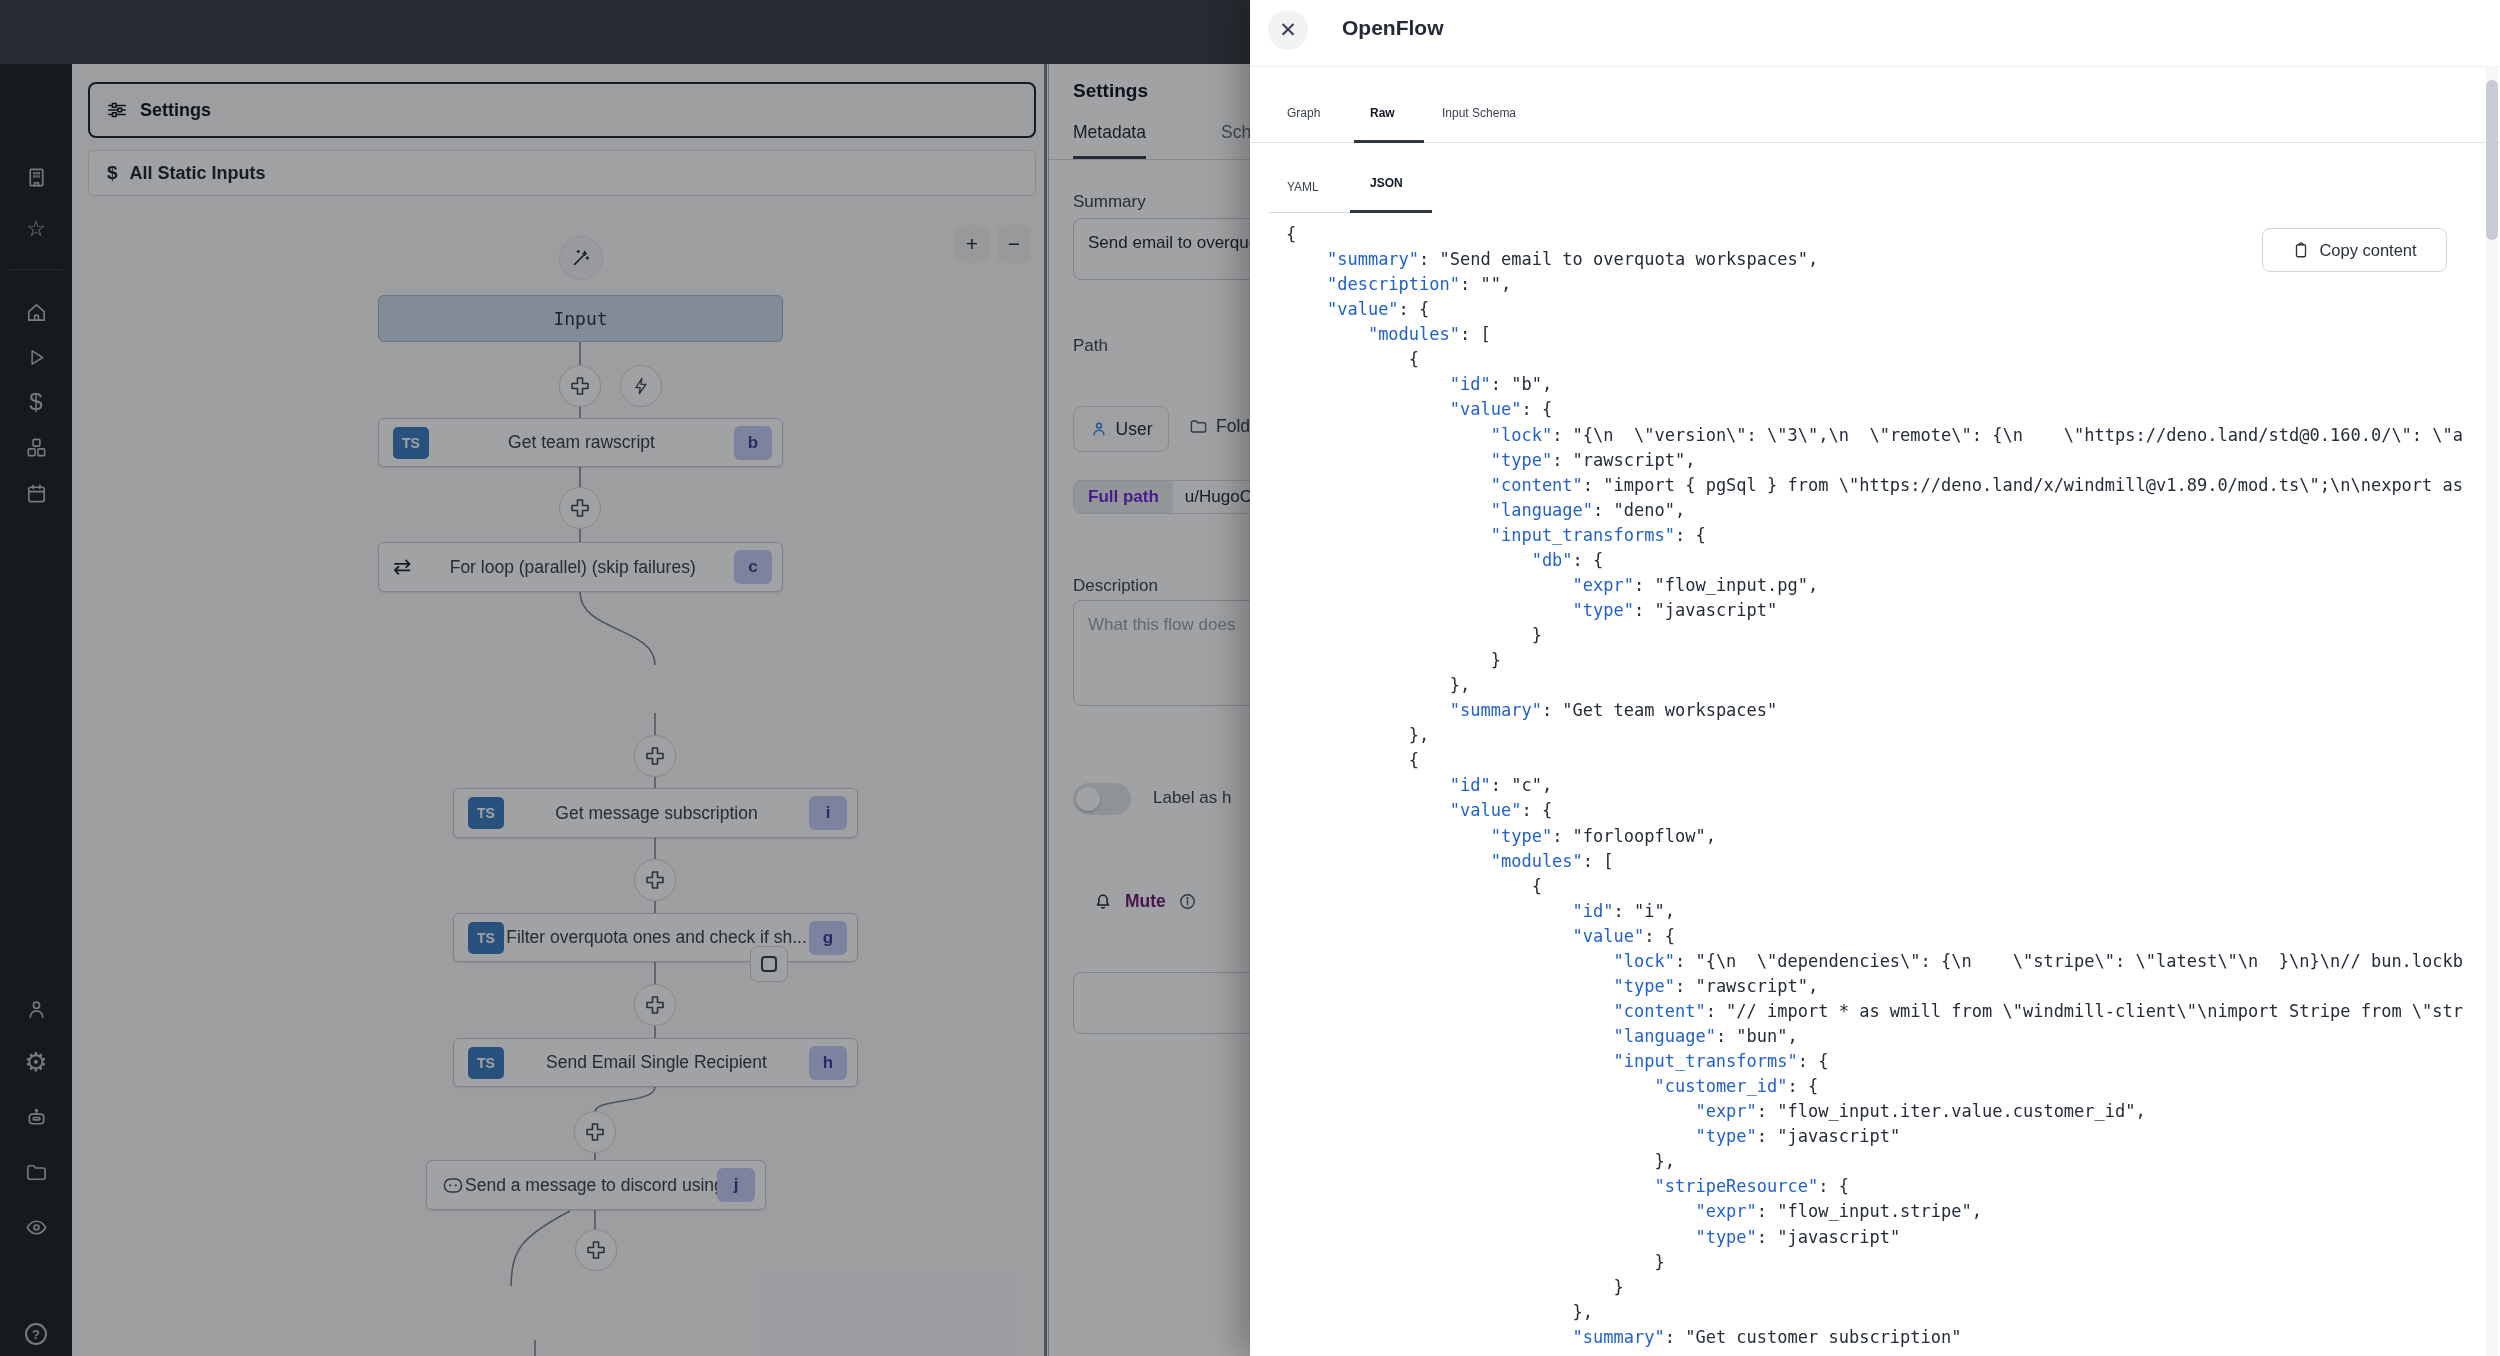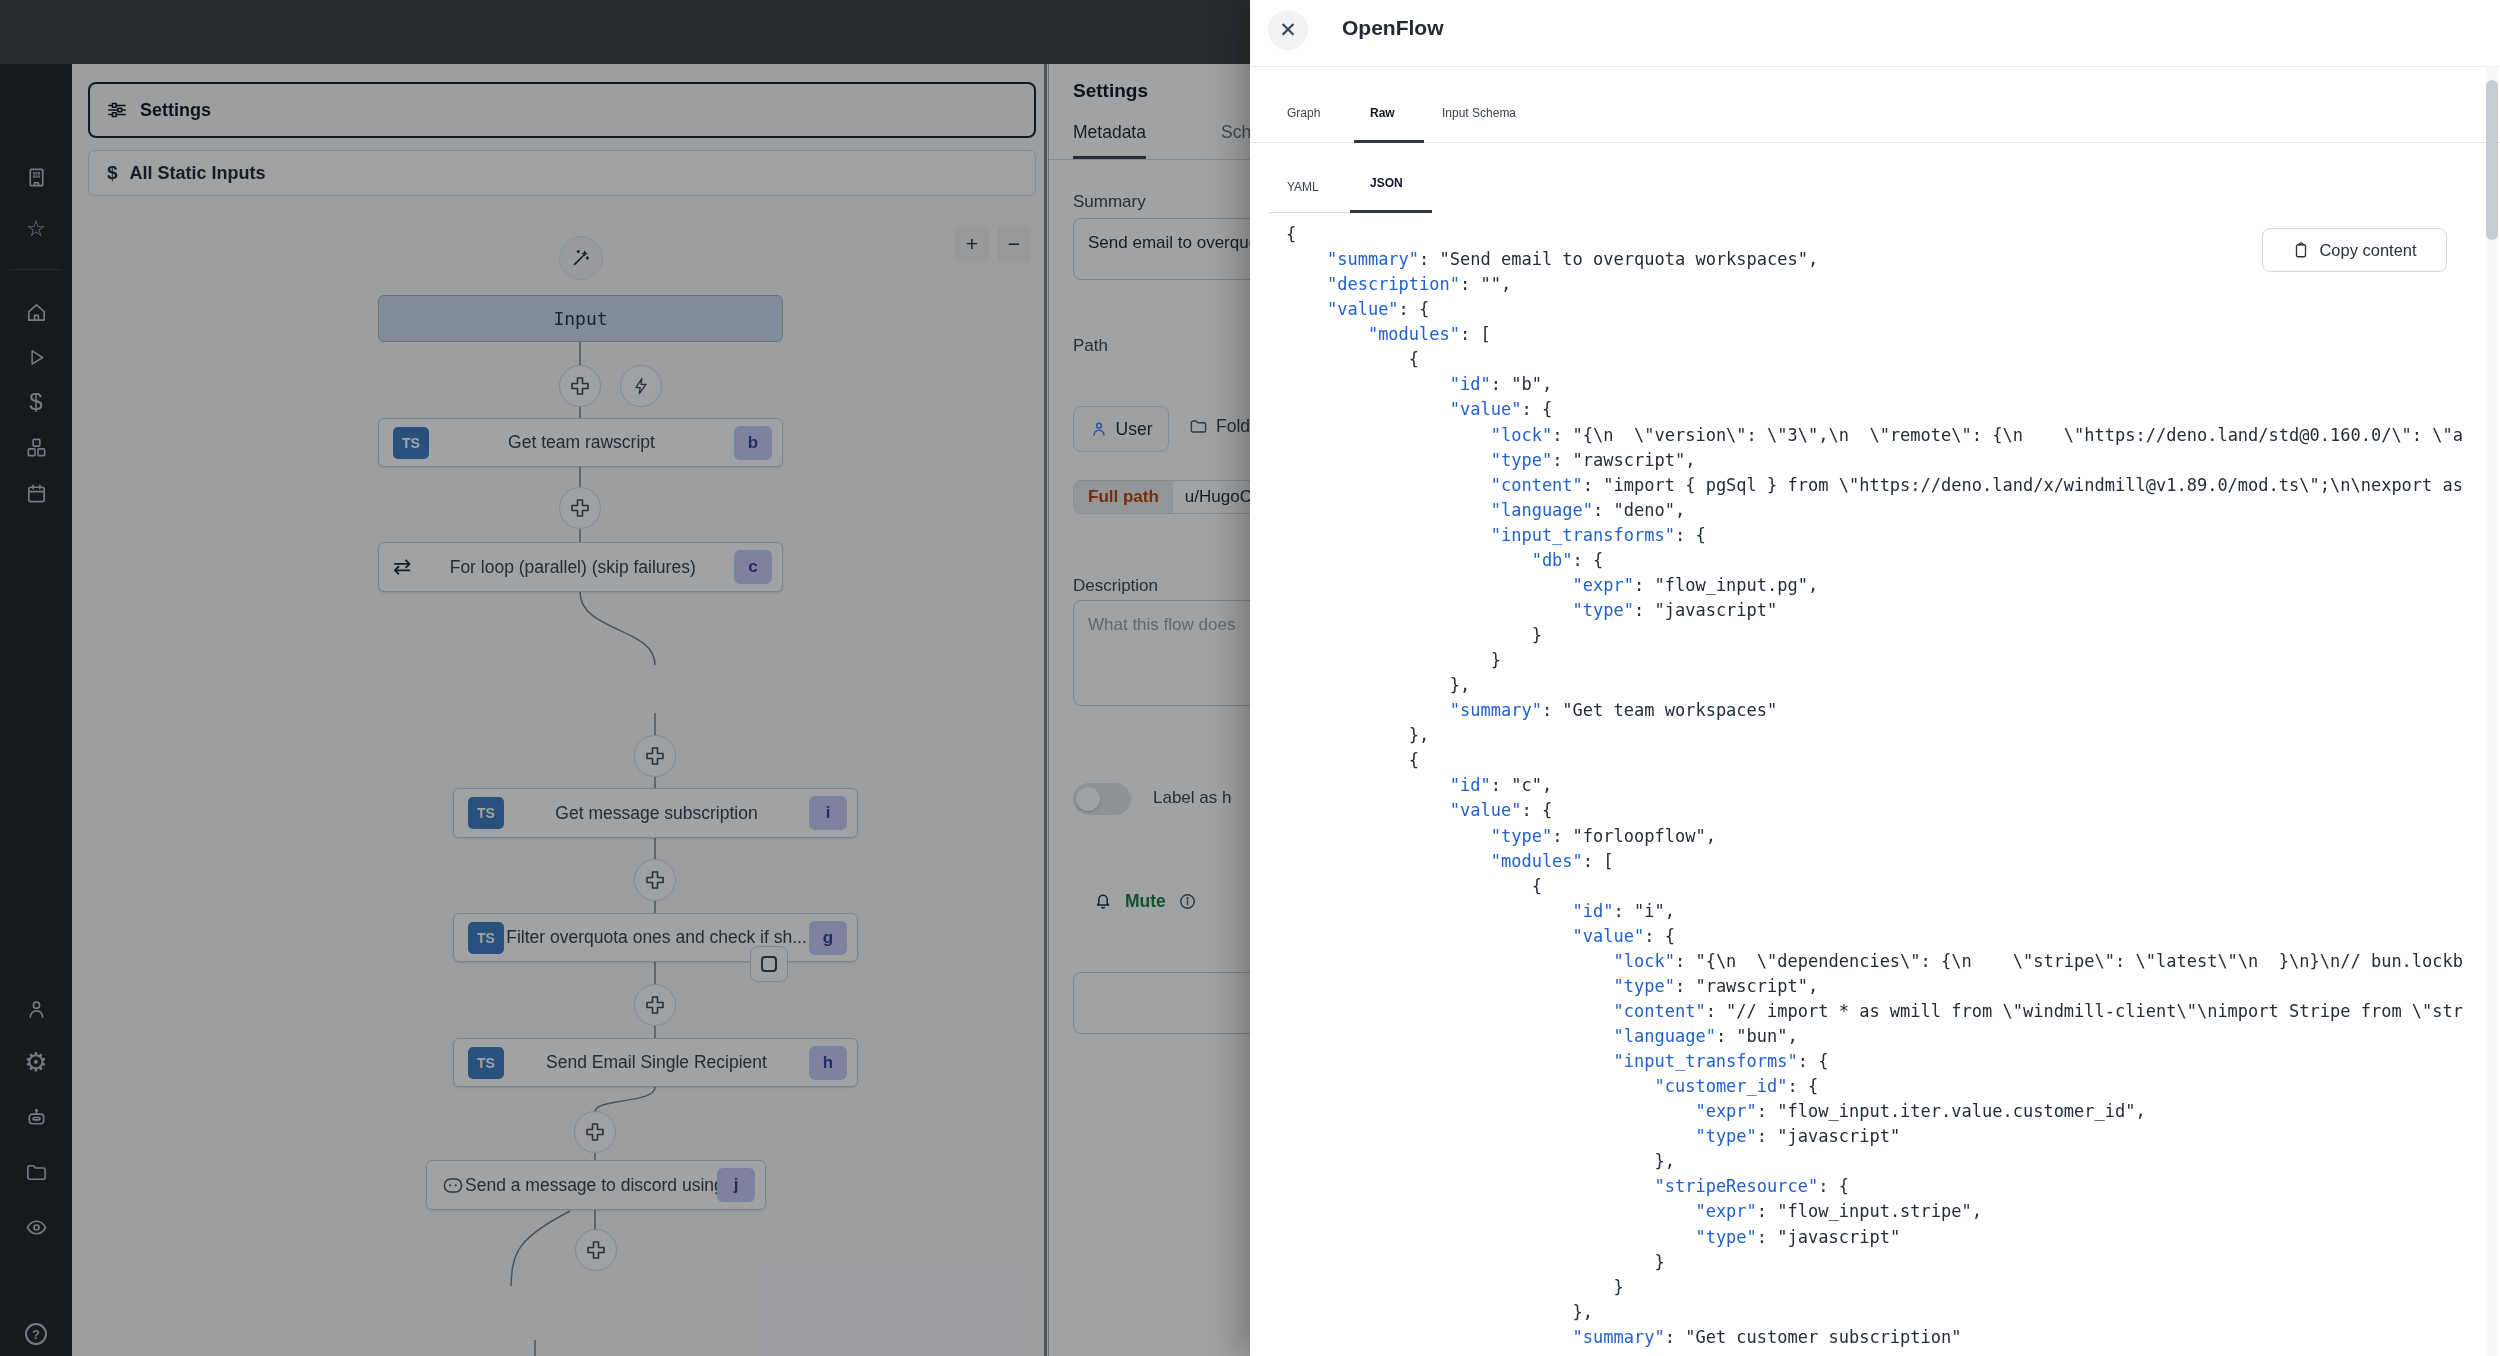--- a/index.html
+++ b/index.html
@@ -287,38 +287,38 @@
       <span>User</span>
     </div>
     <div class="abs" style="left:140px;top:352px;display:flex;align-items:center;gap:8px;font-size:17.5px;color:#374151;white-space:nowrap;">
       <svg class="ico" width="19" height="19" viewBox="0 0 24 24" style="stroke:#4b5563;stroke-width:1.8">
         <path d="M3 7 a2 2 0 0 1 2-2 h4 l2 2.3 h8 a2 2 0 0 1 2 2 V17 a2 2 0 0 1 -2 2 H5 a2 2 0 0 1 -2-2 z"></path>
       </svg>
       <span>Folder</span>
     </div>
 
     <div class="abs" style="left:24px;top:416px;width:380px;height:34px;display:flex;border:1px solid #d7dbe0;border-radius:8px;overflow:hidden;">
-      <div style="background:#e9ecef;display:flex;align-items:center;padding:8px 14px;font-size:17px;font-weight:600;color:#c2410c;white-space:nowrap;">Full path</div>
+      <div style="background:#e9ecef;display:flex;align-items:center;padding:8px 14px;font-size:17px;font-weight:600;color:#6d28d9;white-space:nowrap;">Full path</div>
       <div style="flex:1;display:flex;align-items:center;padding:0 12px;font-size:17px;color:#1f2937;white-space:nowrap;">u/HugoCasa/memorable_flow</div>
     </div>
 
     <div class="abs pn-label" style="left:24px;top:512px;">Description</div>
     <div class="abs pn-input" style="left:24px;top:536px;width:400px;height:106px;color:#9aa3ad;">What this flow does</div>
 
     <div id="pn-toggle" class="toggle abs">
         <div class="knob"></div>
       </div>
     <div class="abs pn-label" style="left:104px;top:724px;white-space:nowrap;">Label as h</div>
 
     <div class="abs" style="left:44px;top:827px;display:flex;align-items:center;gap:12px;">
       <svg class="ico" width="20" height="20" viewBox="0 0 24 24" style="stroke:#1f2937;stroke-width:1.8">
         <path d="M12 4 a5 5 0 0 1 5 5 v4 l1.6 2.6 H5.4 L7 13 V9 a5 5 0 0 1 5-5 z"></path>
           <path d="M10.5 18.5 a1.8 1.8 0 0 0 3 0"></path>
       </svg>
-      <span style="font-size:17.5px;font-weight:700;color:#15803d;">Mute</span>
+      <span style="font-size:17.5px;font-weight:700;color:#701a75;">Mute</span>
       <svg class="ico" width="19" height="19" viewBox="0 0 24 24" style="stroke:#4b5563;stroke-width:1.8">
         <circle cx="12" cy="12" r="8.5"></circle>
           <line x1="12" y1="11" x2="12" y2="16"></line>
           <circle cx="12" cy="8" r="0.6" fill="#4b5563"></circle>
       </svg>
     </div>
 
     <div class="abs pn-input" style="left:24px;top:908px;width:400px;height:62px;"></div>
   </div>
 

